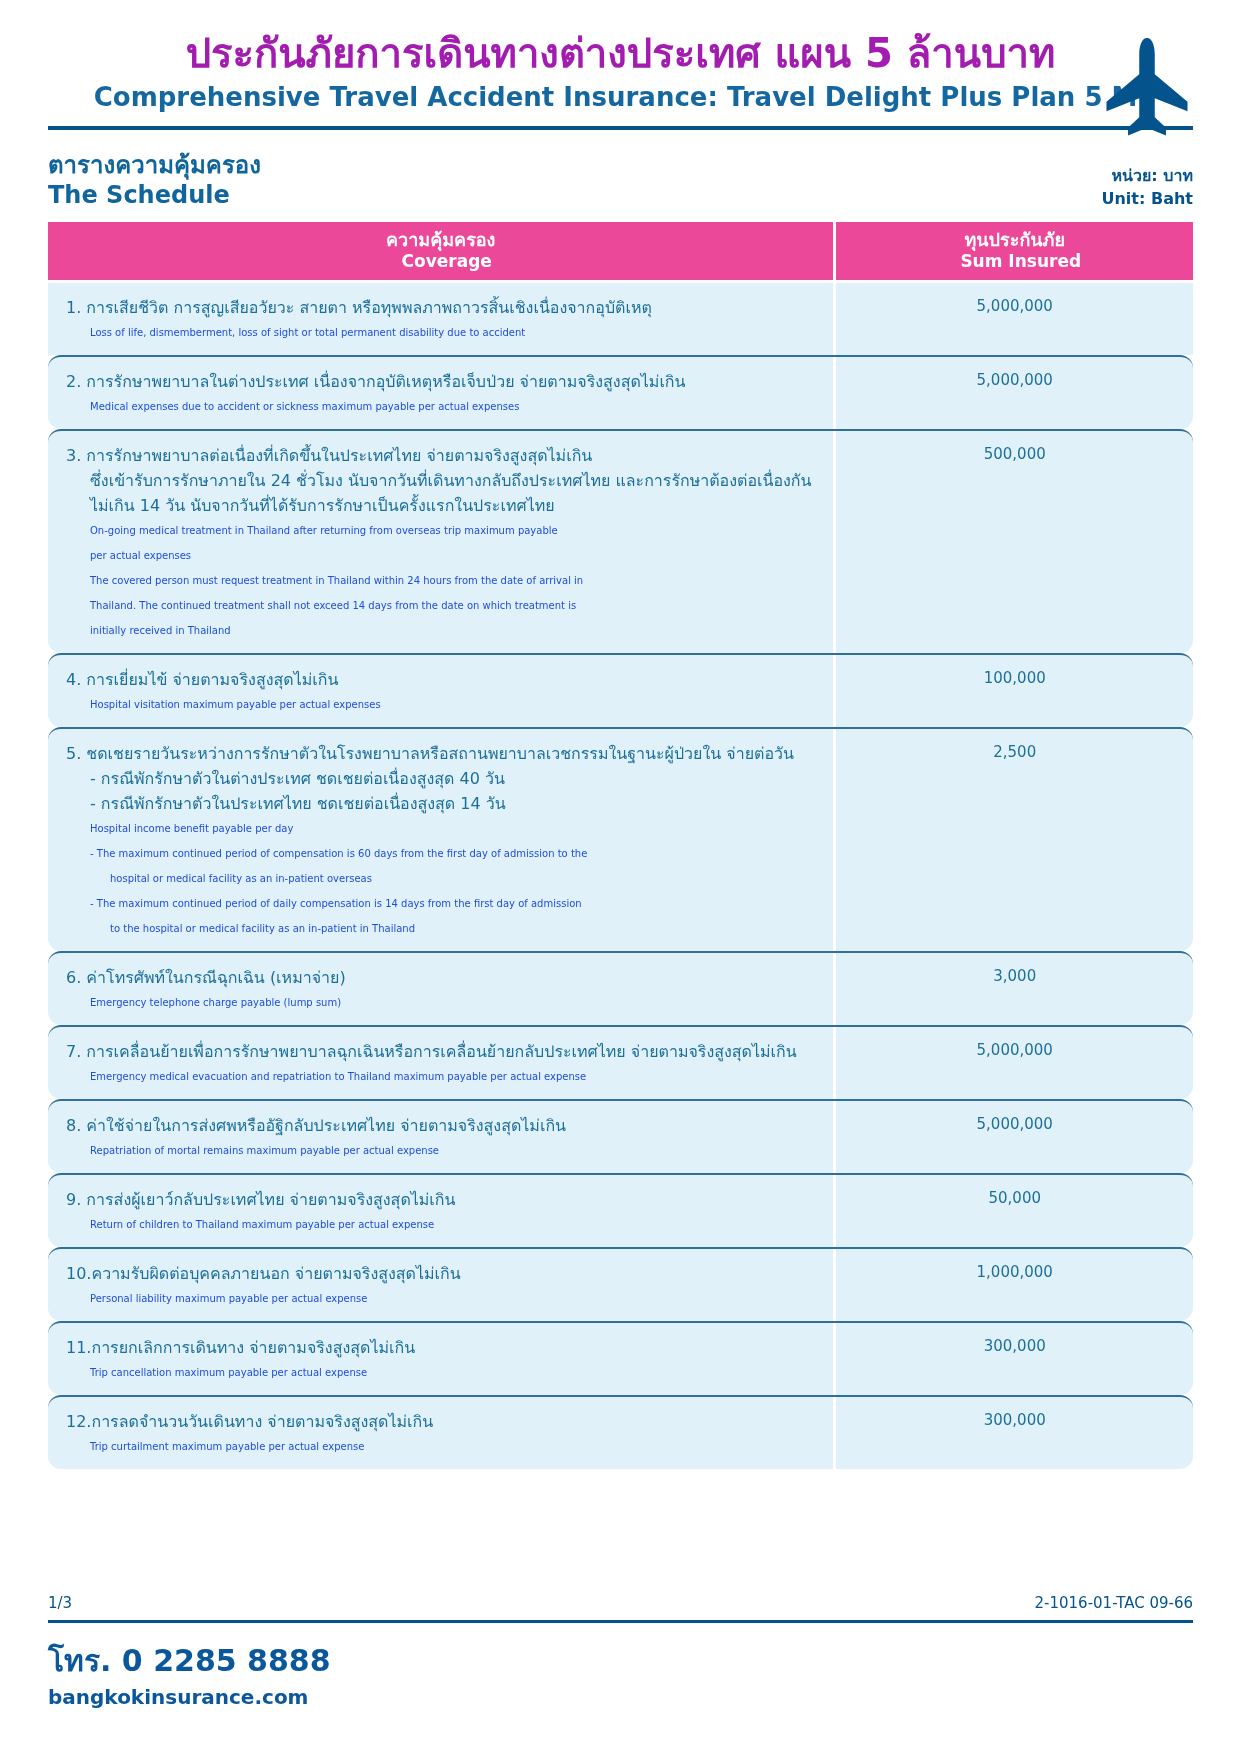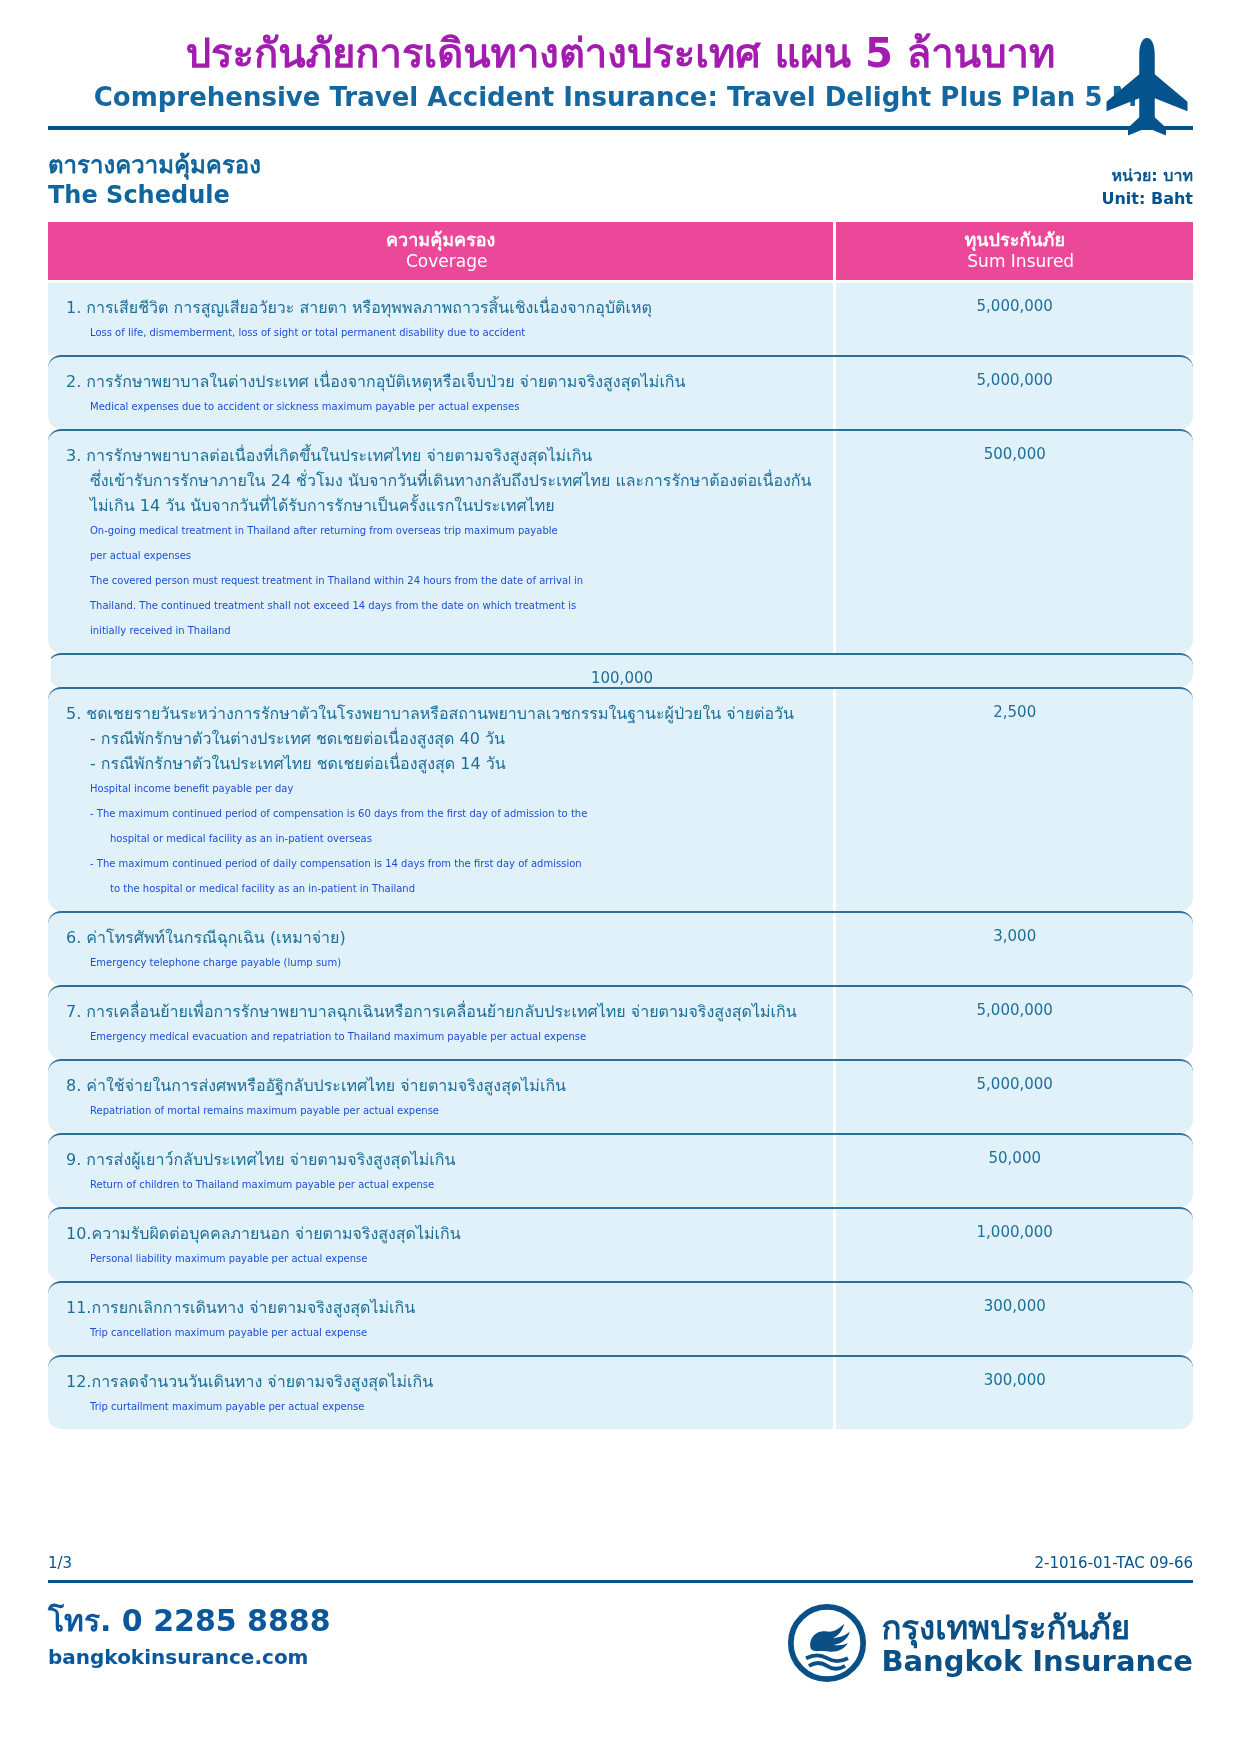--- a/index.html
+++ b/index.html
@@ -24,21 +24,21 @@
   .sched-right{text-align:right;}
   .sched-right div{font-size:16px;font-weight:bold;color:#04538c;line-height:1.4;}
 
   
   .tbl{margin-top:12px;}
   .t-head{display:flex;background:#ec4899;color:#ffffff;text-align:center;}
   .t-head .hc{padding:6px 0 7px 0;}
   .hc-cov{width:68.6%;}
   .hc-sum{flex:1;}
   .hc .l1{font-size:18px;font-weight:bold;line-height:1.3;}
-  .hc .l2{font-size:17px;font-weight:normal;line-height:1.25;padding-left:12px;}
+  .hc .l2{font-size:17px;font-weight:bold;line-height:1.25;padding-left:12px;}
   .t-head .col-gap{width:3px;background:#ffffff;}
   .t-body{border-top:3px solid #ffffff;}
   .t-row{display:flex;background:#e1f1fa;}
   .t-row + .t-row{border-top:2px solid #2f7099;border-radius:13px;}
   .cell-cov{width:68.6%;box-sizing:border-box;padding:12px 10px 10px 18px;}
   .col-gap{width:3px;background:#ffffff;}
   .cell-sum{flex:1;text-align:center;padding-top:14px;font-size:15px;color:#1c6f99;}
   .line{line-height:25px;white-space:nowrap;}
   .line.th{font-size:16px;color:#1c6f99;}
   .line.en{font-size:10px;color:#1d4ed8;}
@@ -121,20 +121,24 @@
               <div class="line en ind1">On-going medical treatment in Thailand after returning from overseas trip maximum payable</div>
               <div class="line en ind1">per actual expenses</div>
               <div class="line en ind1">The covered person must request treatment in Thailand within 24 hours from the date of arrival in</div>
               <div class="line en ind1">Thailand. The continued treatment shall not exceed 14 days from the date on which treatment is</div>
               <div class="line en ind1">initially received in Thailand</div>
             </div>
             <div class="col-gap"></div>
             <div class="cell-sum">500,000</div>
           </div>
           <div class="t-row">
+            <div class="cell-cov">
+              <div class="line th ind0">4. การเยี่ยมไข้ จ่ายตามจริงสูงสุดไม่เกิน</div>
+              <div class="line en ind1">Hospital visitation maximum payable per actual expenses</div>
+            </div>
             <div class="col-gap"></div>
             <div class="cell-sum">100,000</div>
           </div>
           <div class="t-row">
             <div class="cell-cov">
               <div class="line th ind0">5. ชดเชยรายวันระหว่างการรักษาตัวในโรงพยาบาลหรือสถานพยาบาลเวชกรรมในฐานะผู้ป่วยใน จ่ายต่อวัน</div>
               <div class="line th ind1">-  กรณีพักรักษาตัวในต่างประเทศ ชดเชยต่อเนื่องสูงสุด 40 วัน</div>
               <div class="line th ind1">-  กรณีพักรักษาตัวในประเทศไทย ชดเชยต่อเนื่องสูงสุด 14 วัน</div>
               <div class="line en ind1">Hospital income benefit payable per day</div>
               <div class="line en ind1">-  The maximum continued period of compensation is 60 days from the first day of admission to the</div>
@@ -208,30 +212,16 @@
       <span>1/3</span>
       <span>2-1016-01-TAC 09-66</span>
     </div>
     <div class="f-rule"></div>
 
     <div class="f-main">
       <div>
         <div class="f-phone">โทร. 0 2285 8888</div>
         <div class="f-web">bangkokinsurance.com</div>
       </div>
-      <div class="brand">
-        <span>
-          <svg width="80" height="80" viewBox="0 0 84 84">
-            <ellipse cx="42" cy="42" rx="38" ry="38" fill="#ffffff" stroke="#0a4f86" stroke-width="6"></ellipse>
-            <path fill="#0a4f86" d="M25 48 C22 38 30 28 42 30 C50 31 55 26 60 22 C58 30 54 34 48 37 C58 36 63 33 66 30 C64 38 57 43 49 44 C55 45 60 44 64 42 C60 49 52 52 44 51 C36 50 28 52 25 48 Z"></path>
-            <path d="M20 58 Q32 52 42 58 Q52 64 64 58" stroke="#0a4f86" stroke-width="4" fill="none"></path>
-            <path d="M23 66 Q33 60 42 66 Q51 72 61 66" stroke="#0a4f86" stroke-width="4" fill="none"></path>
-          </svg>
-        </span>
-        <span class="brand-text">
-          <div class="b-th">กรุงเทพประกันภัย</div>
-          <div class="b-en">Bangkok Insurance</div>
-        </span>
-      </div>
     </div>
 
   </div>
 </div>
 
 </body></html>

